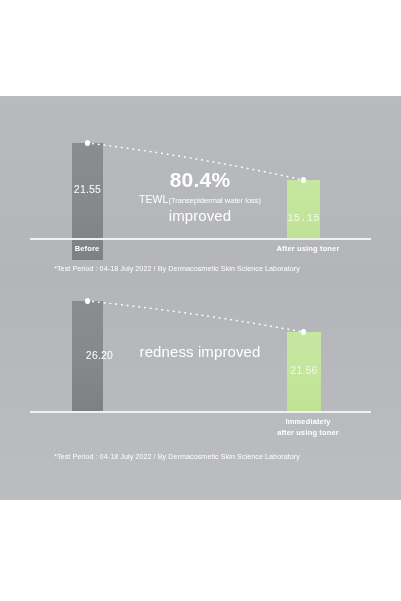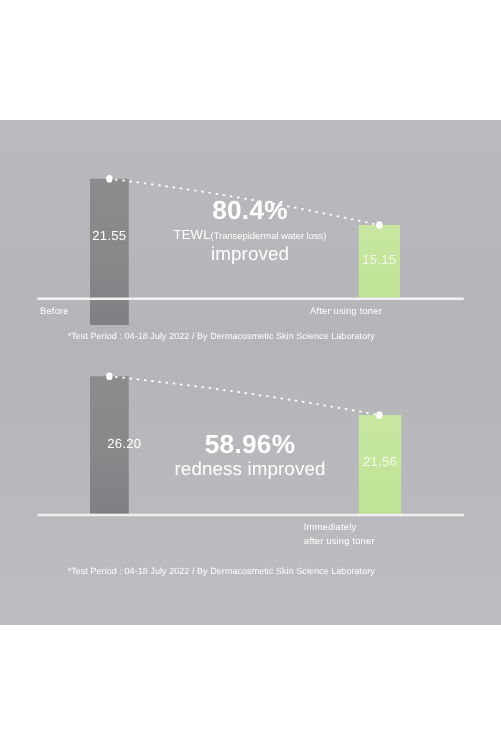--- a/index.html
+++ b/index.html
@@ -75,23 +75,24 @@
   
   .baseline {
     position: absolute;
     height: 2px;
     background: #f1f1f2;
   }
 
   
   .axis-label {
     position: absolute;
+    text-align: center;
     color: #ffffff;
     font-size: 7.5px;
-    font-weight: normal;
+    font-weight: bold;
     letter-spacing: 0.15px;
     line-height: 11px;
     white-space: pre-line;
   }
 
   
   .callout {
     position: absolute;
     text-align: center;
     color: #ffffff;
@@ -134,34 +135,34 @@
 <div class="infographic">
 
   <div class="chart-block" id="chart-1">
 
     <div class="bar bar-dark" style="left:72px; top:47px; width:31px; height:117px;">
       <div class="bar-value" style="top:40px;">21.55</div>
     </div>
     <div class="dot" style="left:84.5px; top:44.2px;"></div>
 
     <div class="bar bar-green" style="left:287px; top:84px; width:33px; height:58px;">
-      <div class="bar-value bar-value-green" style="top:22px;">15.15</div>
+      <div class="bar-value bar-value-green" style="top:32px;font-family:Liberation Mono, monospace;">15.15</div>
     </div>
     <div class="dot" style="left:300.5px; top:81.2px;"></div>
 
     <svg class="connector" style="left:0; top:0;" width="401" height="190">
       <path d="M 87 47 Q 195 60 303 84" fill="none" stroke="#ffffff" stroke-width="1.6" stroke-linecap="round" stroke-dasharray="0.6 5.2" opacity="0.95"></path>
     </svg>
 
     <div class="baseline" style="left:30px; top:142px; width:341px;"></div>
 
     <div class="axis-label" style="left:32px; top:147px; width:110px;">Before</div>
     <div class="axis-label" style="left:248px; top:147px; width:120px;">After using toner</div>
 
-    <div class="callout" style="left:110px; top:61px; width:180px;">
+    <div class="callout" style="left:110px; top:72px; width:180px;">
       <div class="callout-pct">80.4%</div>
       <div class="callout-line2"><span>TEWL</span><span class="sub">(Transepidermal water loss)</span></div>
       <div class="callout-line3">improved</div>
     </div>
 
     <div class="footnote" style="top:168px;">*Test Period : 04-18 July 2022 / By Dermacosmetic Skin Science Laboratory</div>
   </div>
 
   <div class="chart-block" id="chart-2">
 
@@ -178,20 +179,19 @@
     <svg class="connector" style="left:0; top:0;" width="401" height="214">
       <path d="M 87 15 Q 195 26 303 46" fill="none" stroke="#ffffff" stroke-width="1.6" stroke-linecap="round" stroke-dasharray="0.6 5.2" opacity="0.95"></path>
     </svg>
 
     <div class="baseline" style="left:30px; top:125px; width:341px;"></div>
 
     <div class="axis-label" style="left:243px; top:130px; width:130px;">Immediately
 after using toner</div>
 
     <div class="callout" style="left:110px; top:58px; width:180px;">
-      <div class="callout-pct">58.96%</div>
       <div class="callout-line3">redness improved</div>
     </div>
 
     <div class="footnote" style="top:166px;">*Test Period : 04-18 July 2022 / By Dermacosmetic Skin Science Laboratory</div>
   </div>
 
 </div>
 
 </body></html>

